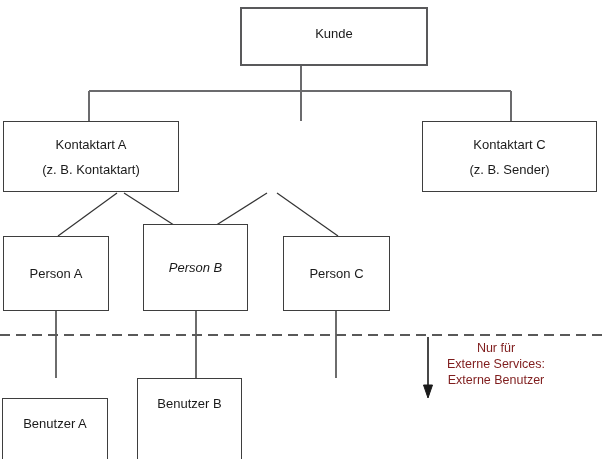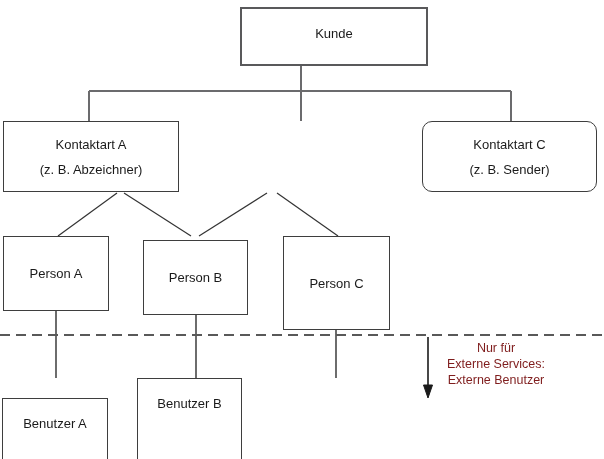--- a/index.html
+++ b/index.html
@@ -48,24 +48,24 @@
     width: 124px;
     text-align: center;
     font-size: 12.5px;
     line-height: 16px;
     color: #7f1d1d;
   }
   
   #node-kunde       { left: 208px; top: 7px;   width: 188px; height: 59px; margin-left: 32px; }
   #node-kontaktart-a{ left: 3px;   top: 121px; width: 176px; height: 71px; }
   #node-kontaktart-b{ left: 213px; top: 121px; width: 177px; height: 71px; }
-  #node-kontaktart-c{ left: 422px; top: 121px; width: 175px; height: 71px; border-radius: 10px; }
+  #node-kontaktart-c{ left: 422px; top: 121px; width: 175px; height: 71px; }
   #node-person-a    { left: 3px;   top: 236px; width: 106px; height: 75px; }
-  #node-person-b    { left: 143px; top: 240px; width: 105px; height: 75px; }
-  #node-person-c    { left: 283px; top: 236px; width: 107px; height: 94px; }
+  #node-person-b    { left: 143px; top: 224px; width: 105px; height: 87px; font-style: italic; }
+  #node-person-c    { left: 283px; top: 236px; width: 107px; height: 75px; }
   #node-benutzer-a  { left: 2px;   top: 398px; width: 106px; height: 76px; }
   #node-benutzer-b  { left: 137px; top: 378px; width: 105px; height: 98px; }
   #node-benutzer-c  { left: 283px; top: 378px; width: 107px; height: 76px; }
 </style>
 </head>
 <body>
 
 <div class="stage">
 
   <svg class="connectors" viewBox="0 0 604 459" xmlns="http://www.w3.org/2000/svg">
@@ -97,21 +97,21 @@
       <polygon points="428,398 423.5,385 432.5,385" stroke-width="1"></polygon>
     </g>
   </svg>
 
   <div class="node root" id="node-kunde">
     <span>Kunde</span>
   </div>
 
   <div class="node two-line" id="node-kontaktart-a">
     <span>Kontaktart A</span>
-    <span>(z. B. Abzeichner)</span>
+    <span>(z. B. Kontaktart)</span>
   </div>
 
 
   <div class="node two-line" id="node-kontaktart-c">
     <span>Kontaktart C</span>
     <span>(z. B. Sender)</span>
   </div>
 
   <div class="node" id="node-person-a">
     <span>Person A</span>

